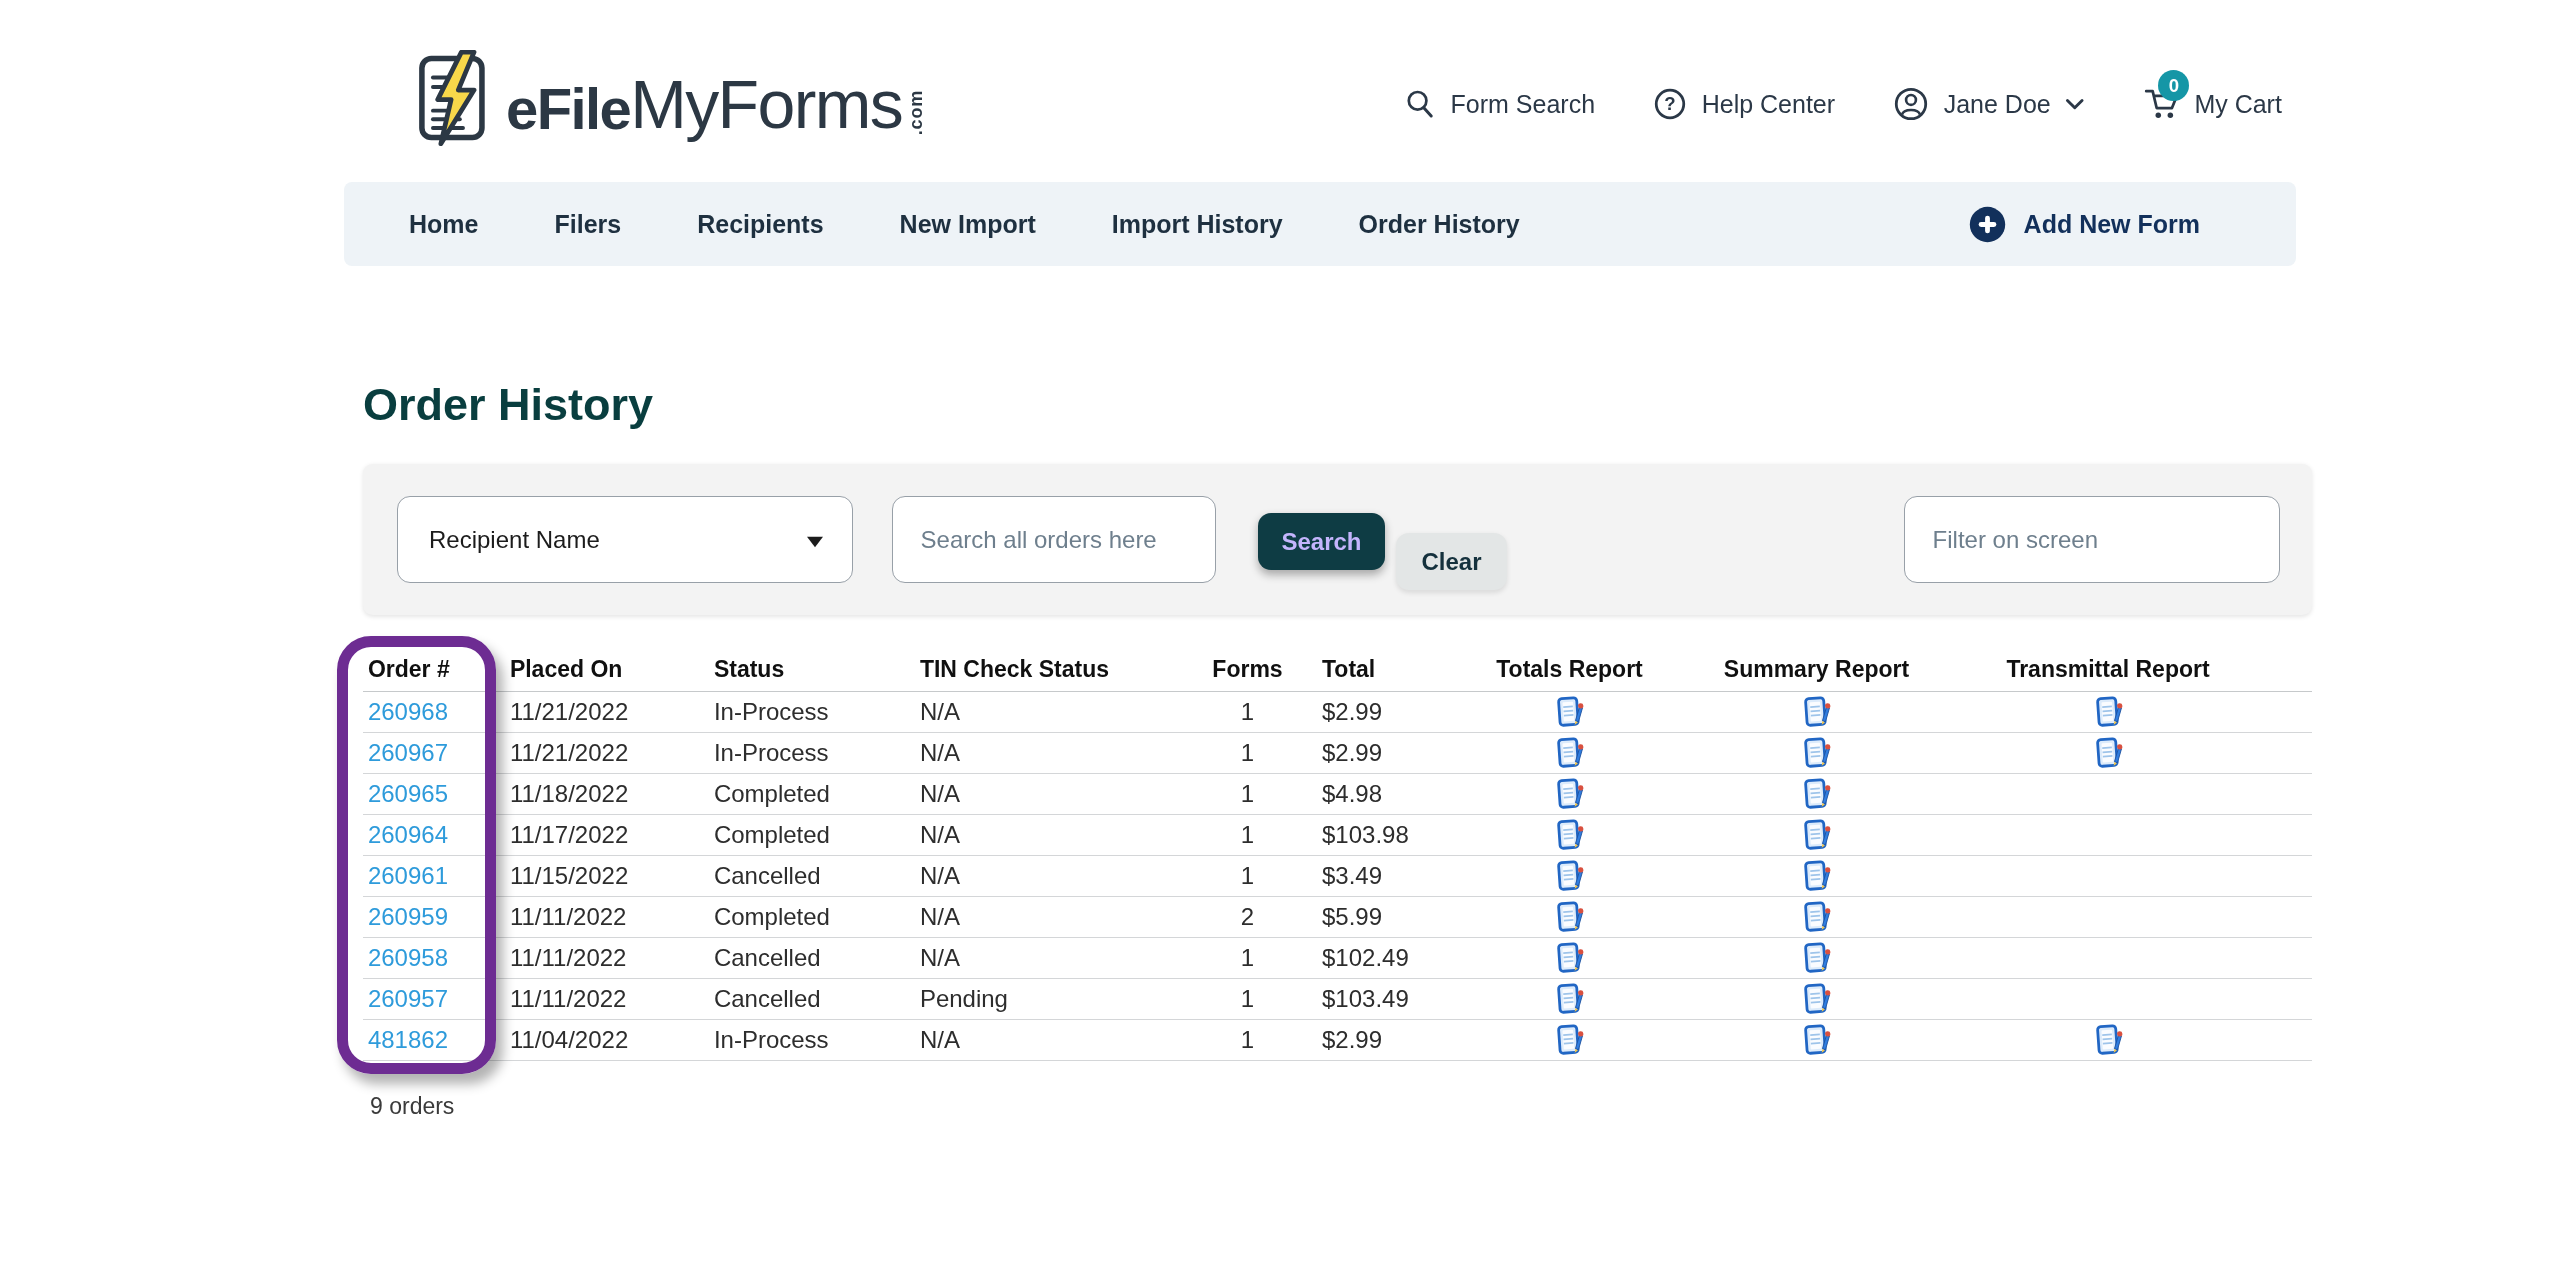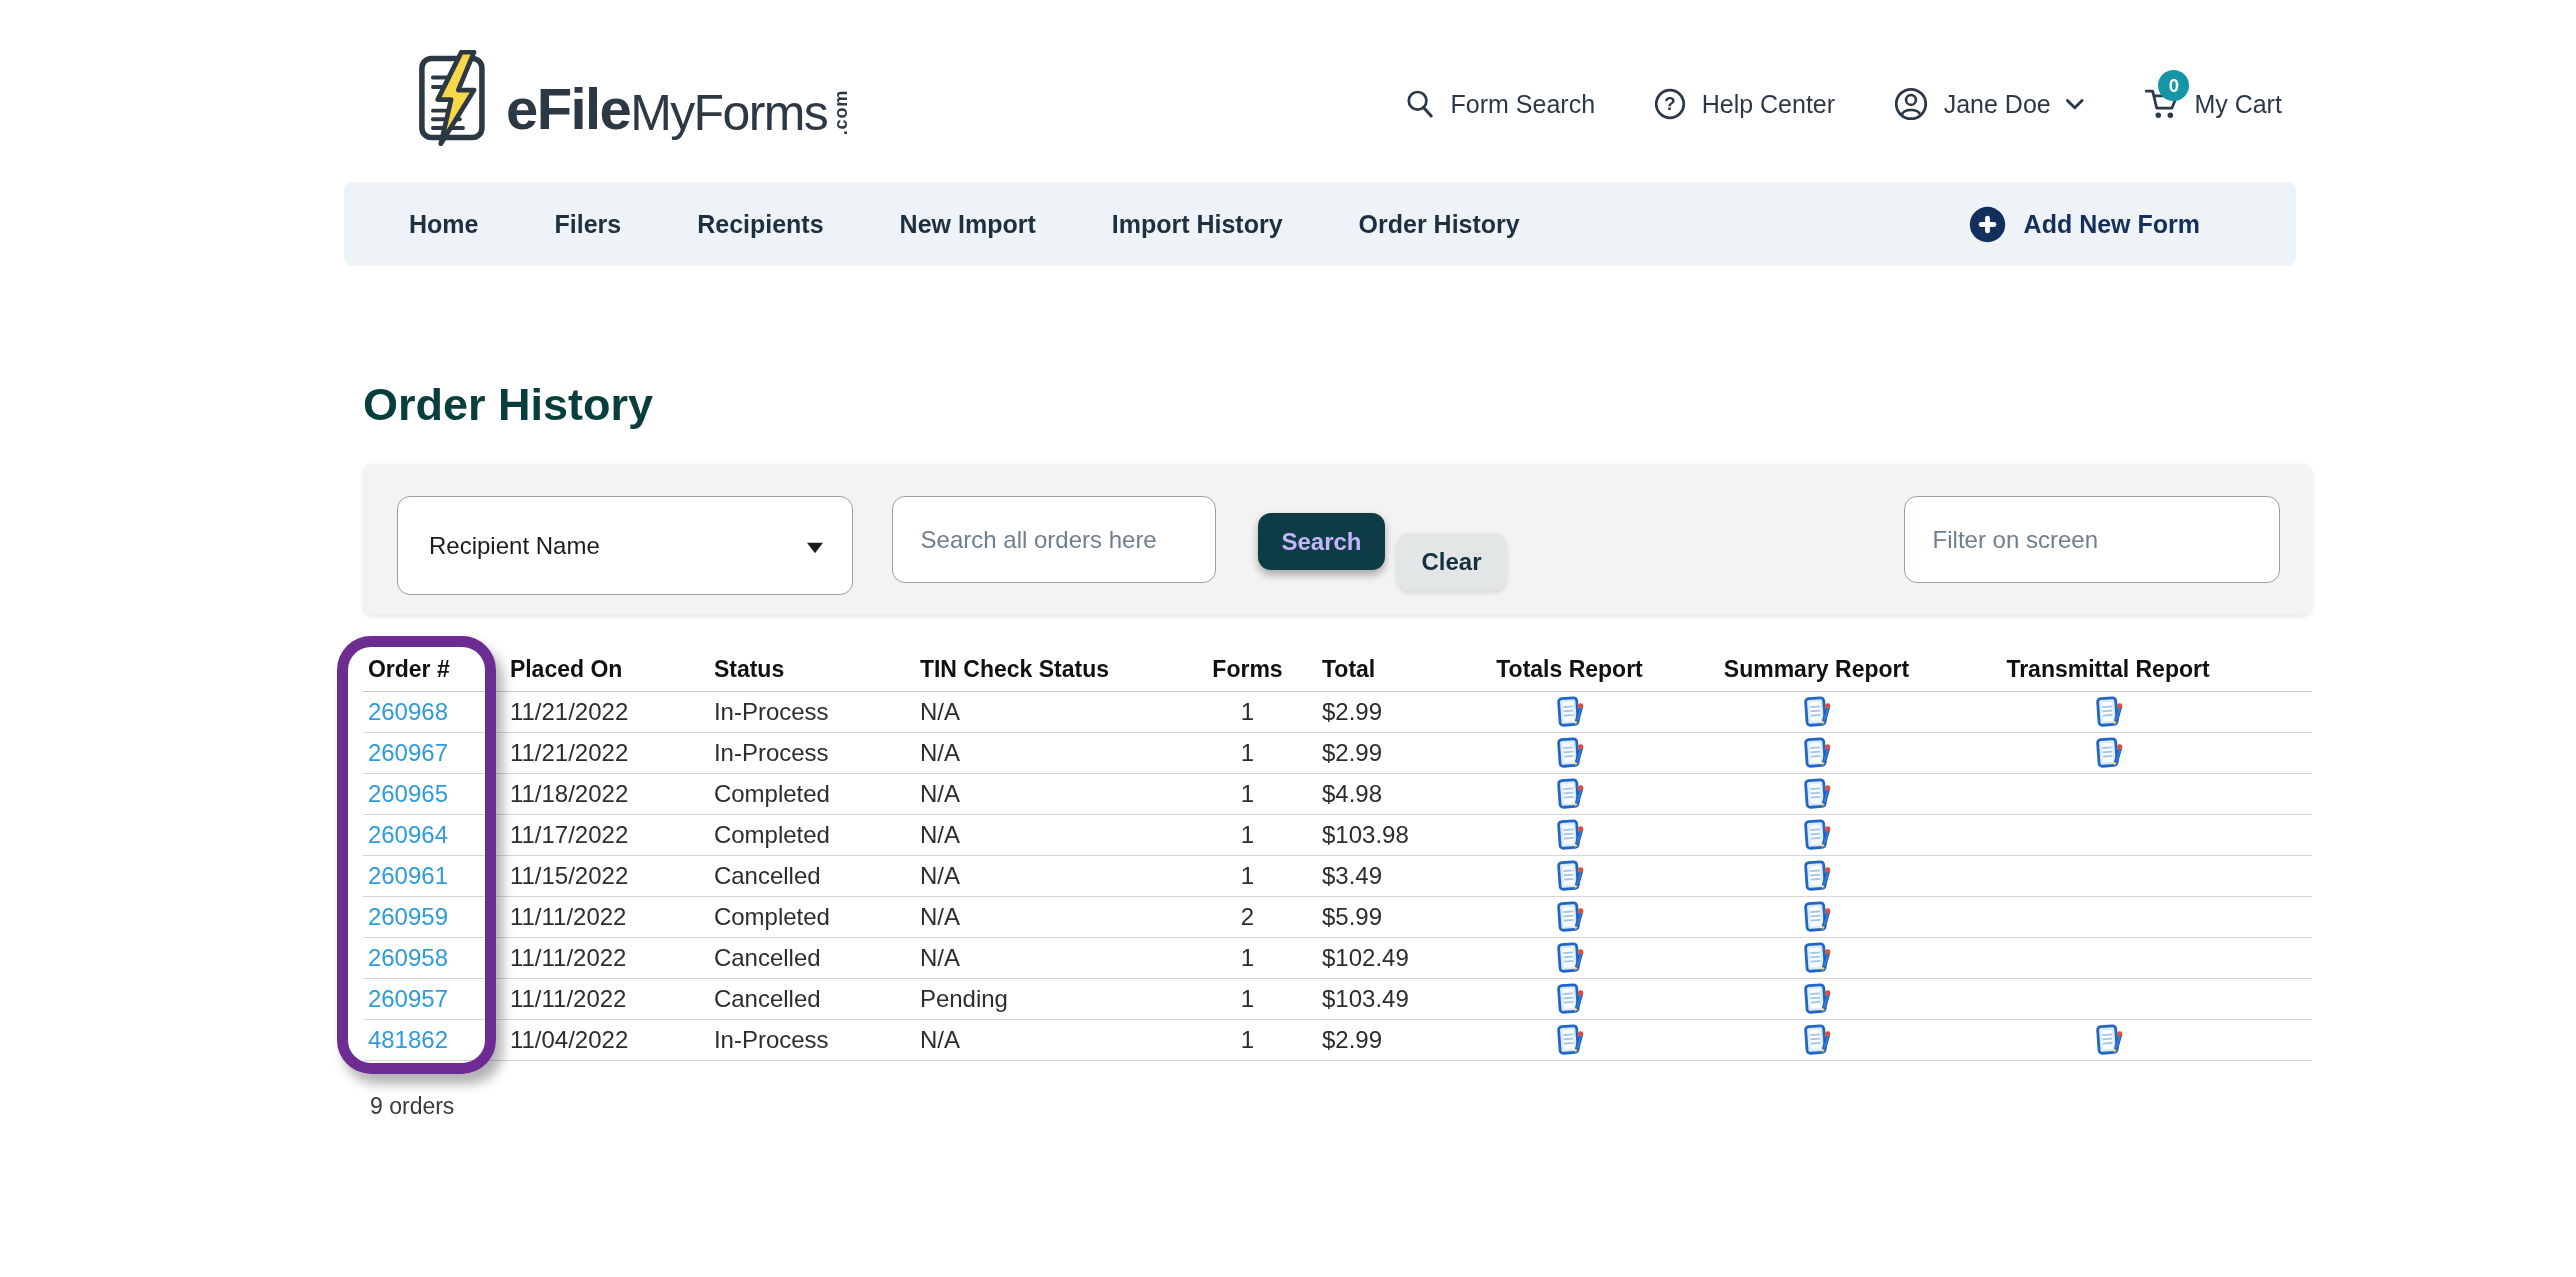--- a/index.html
+++ b/index.html
@@ -5,41 +5,41 @@
   * { margin:0; padding:0; box-sizing:border-box; }
   html,body { background:#ffffff; }
   body { font-family:"Liberation Sans", sans-serif; }
   #app { position:relative; width:2576px; height:1277px; background:#ffffff; overflow:hidden; }
 
   
   .logo { position:absolute; left:414px; top:50px; display:flex; align-items:flex-end; gap:13px; }
   .logo svg.doc { width:79px; height:96px; display:block; }
   .logo-text { display:flex; align-items:flex-end; color:#2c3844; line-height:1; padding-bottom:8px; }
   .logo-bold { font-size:58px; font-weight:bold; letter-spacing:-1.6px; }
-  .logo-reg { font-size:50px; font-weight:400; letter-spacing:-1.6px; }
+  .logo-reg { font-size:68px; font-weight:400; letter-spacing:-1.6px; }
   .logo-tld { font-size:18px; font-weight:bold; writing-mode:vertical-rl; transform:rotate(180deg); line-height:1; margin-left:4.9px; margin-bottom:3.2px; letter-spacing:0.8px; }
 
   .top-menu { position:absolute; left:1404px; top:73px; height:62px; display:flex; align-items:center; gap:58px; color:#2b3847; font-size:25px; }
   .menu-item { display:flex; align-items:center; gap:14.6px; cursor:pointer; white-space:nowrap; }
   .menu-item svg { display:block; }
   .cart-wrap { position:relative; display:inline-block; }
   .cart-badge { position:absolute; top:-16px; right:-9.7px; width:31px; height:31px; border-radius:50%; background:#1596a6; color:#ffffff; font-size:18.6px; font-weight:bold; display:flex; align-items:center; justify-content:center; }
 
   
   .navbar { position:absolute; left:344px; top:182px; width:1952px; height:84px; background:#eef3f7; border-radius:8px; display:flex; align-items:center; padding-left:65px; gap:76px; }
   .nav-item { font-weight:bold; font-size:25px; color:#1e3040; cursor:pointer; white-space:nowrap; }
   .add-form { margin-left:auto; margin-right:96px; display:flex; align-items:center; gap:18px; color:#12305b; font-weight:bold; font-size:25px; cursor:pointer; white-space:nowrap; }
   .add-form svg { display:block; }
 
   
   .page-title { position:absolute; left:363px; top:379px; font-size:45px; font-weight:bold; color:#093e3f; }
 
   
   .filter-panel { position:absolute; left:363px; top:464px; width:1949px; height:151px; background:#f3f3f3; border-radius:9.7px; box-shadow:0 1.6px 4px rgba(0,0,0,0.10); }
-  .select-box { position:absolute; left:34px; top:32px; width:456px; height:99px; background:#fff; border:1.6px solid #98a0a8; border-radius:13px; display:flex; align-items:center; padding:0 27.6px 0 31px; font-size:24px; color:#1c1c1c; cursor:pointer; }
+  .select-box { position:absolute; left:34px; top:32px; width:456px; height:87px; background:#fff; border:1.6px solid #98a0a8; border-radius:13px; display:flex; align-items:center; padding:0 27.6px 0 31px; font-size:24px; color:#1c1c1c; cursor:pointer; }
   .select-arrow { margin-left:auto; }
   .inp { position:absolute; background:#fff; border:1.6px solid #98a0a8; border-radius:13px; font-size:24px; color:#1c1c1c; padding:0 27.6px; font-family:"Liberation Sans", sans-serif; }
   .inp::placeholder { color:#6e7f8d; opacity:1; }
   .search-inp { left:529px; top:32px; width:324px; height:87px;border-radius:13px; }
   .filter-inp { left:1541px; top:32px; width:376px; height:87px; }
   .btn { position:absolute; top:49px; border:none; border-radius:13px; font-size:24px; font-weight:bold; font-family:"Liberation Sans", sans-serif; cursor:pointer; }
   .btn-search { left:895px; width:127px; height:57px; background:#0e3c44; color:#c4b5fd; box-shadow:0 4.9px 8px rgba(0,0,0,0.30); }
   .btn-clear { left:1033px; width:111px; height:57px; background:#e3e6e6; color:#15313d; box-shadow:0 2.4px 4.9px rgba(0,0,0,0.10);margin-top:20px; }
 
   

